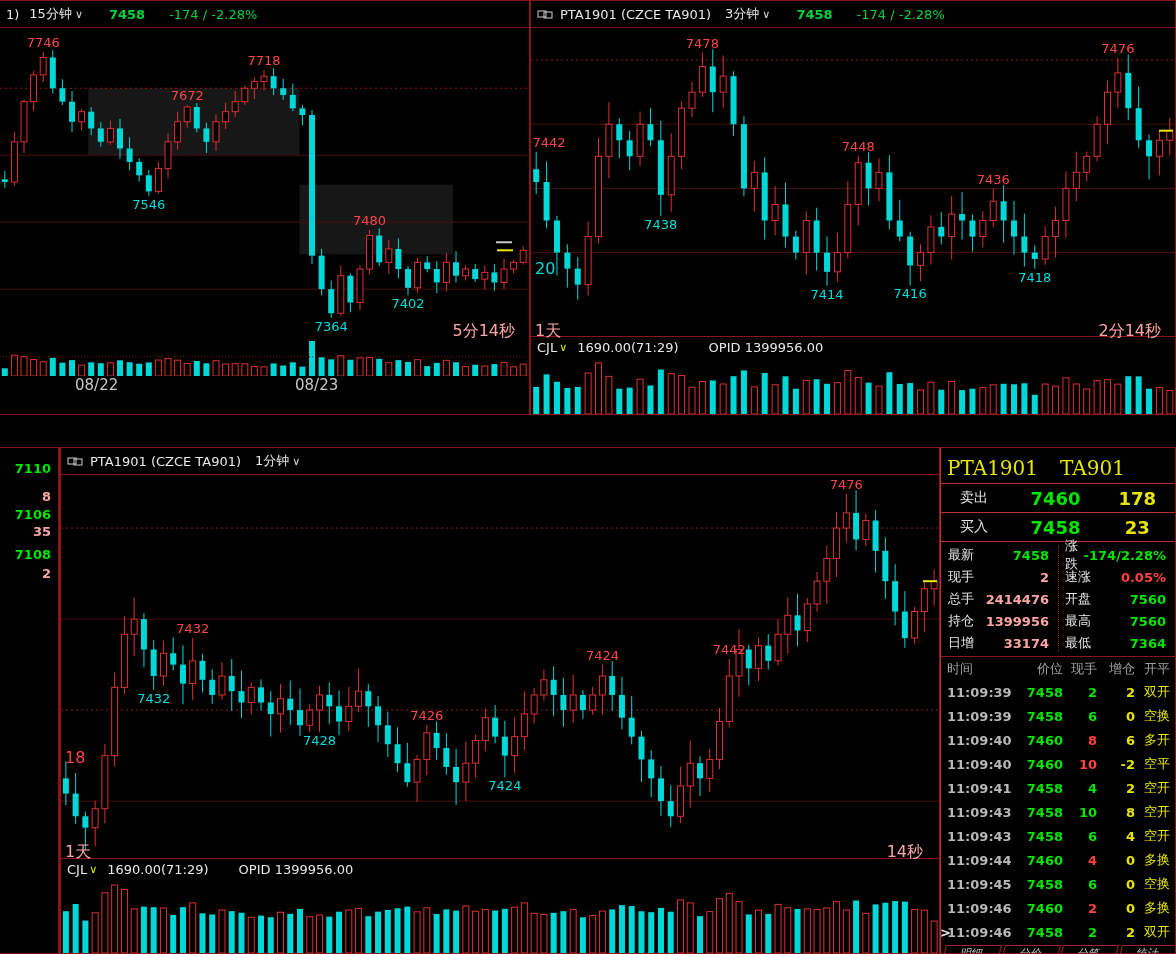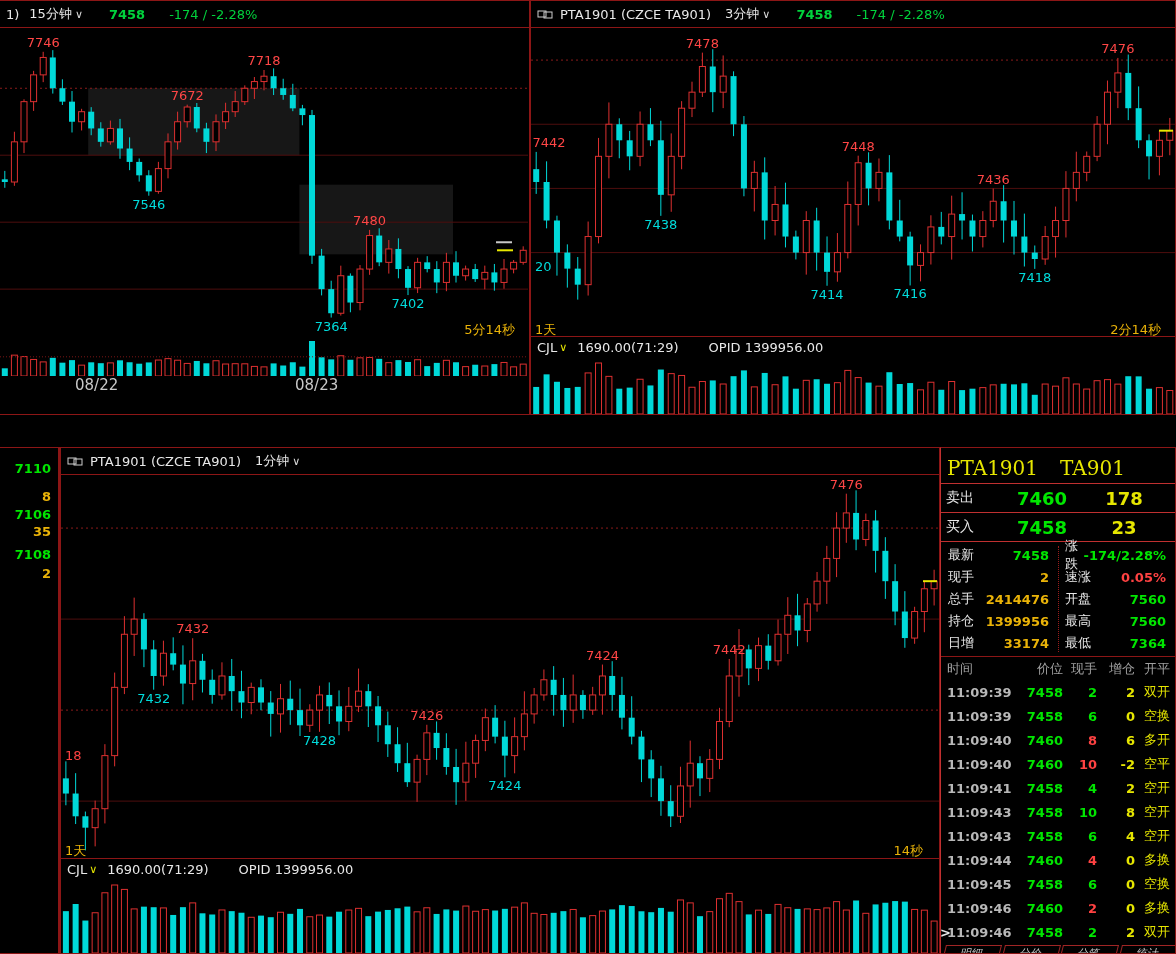--- a/index.html
+++ b/index.html
@@ -1,18 +1,18 @@
 <!DOCTYPE html>
 <html><head>
 <meta charset="utf-8">
 <style>
   html,body{margin:0;padding:0;background:#000;}
   #app{position:relative;width:1176px;height:954px;background:#000;overflow:hidden;
        font-family:"DejaVu Sans",sans-serif;color:#e8e8e8;}
-  .c-g{color:#00e600}.c-y{color:#eab308}.c-r{color:#ff4242}.c-w{color:#e8e8e8}.c-cy{color:#00dcdc}
+  .c-g{color:#00e600}.c-y{color:#fca5a5}.c-r{color:#ff4242}.c-w{color:#e8e8e8}.c-cy{color:#00dcdc}
   
   #menubar{position:absolute;left:0;top:0;width:1176px;height:32px;display:flex;
            justify-content:flex-end;align-items:center;font-size:13px;color:#f0f0f0;}
   .menu-item{margin-right:27px;cursor:default;}
   
   .panel{position:absolute;background:#000;border:1px solid #8c1616;box-sizing:border-box;}
   #panel-tl{left:0;top:32;width:530px;height:415px;border-left:none;}
   #panel-tr{left:530px;top:32;width:646px;height:415px;}
   #panel-bm{left:60px;top:447px;width:880px;height:507px;}
   #panel-sliver{left:0;top:447px;width:60px;height:507px;border-right:2px solid #8c1616;border-left:none;}
@@ -26,30 +26,30 @@
   .q-last{color:#00d23c;margin-right:24px;font-weight:bold;}
   .q-chg{color:#00d23c;}
   svg{display:block;}
   .volhead{height:21px;display:flex;align-items:center;font-size:13px;
            border-top:1px solid #8c1616;padding-left:6px;white-space:nowrap;}
   .volhead .cjl{margin-right:2px;}
   .volhead .yarr{color:#e6e600;font-size:11px;margin-right:10px;}
   .volhead .val{margin-right:30px;}
   .dates{position:relative;height:16px;font-size:15px;color:#c8c8c8;}
   .dates span{position:absolute;top:0;}
-  .overlay{position:absolute;font-size:13px;z-index:5;}
+  .overlay{position:absolute;font-size:16px;z-index:5;}
   
   .sliver-val{position:absolute;right:7px;font-size:13px;font-weight:bold;}
   
   .q-title{height:32px;display:flex;align-items:flex-end;padding:0 0 3px 6px;
            color:#e6e600;font-family:"DejaVu Serif",serif;font-size:20px;
            border-bottom:1px solid #c03030;}
   .q-title .t2{margin-left:22px;}
   .bidask{height:28px;display:flex;align-items:center;border-bottom:1px solid #c03030;font-size:14px;}
-  .bidask .lbl{width:52px;padding-left:5px;color:#e8e8e8;}
+  .bidask .lbl{width:52px;padding-left:19px;color:#e8e8e8;}
   .bidask .px{width:88px;text-align:center;font-size:18px;font-weight:bold;color:#00e600;}
   .bidask .sz{width:76px;text-align:center;font-size:18px;font-weight:bold;color:#e6e600;}
   #q-stats{position:relative;display:grid;grid-template-rows:repeat(5,22px);
            grid-auto-flow:column;grid-template-columns:1fr 1fr;
            padding:2px 0;border-bottom:1px solid #8c1616;}
   #q-stats::after{content:"";position:absolute;left:50%;top:4px;bottom:4px;
            border-left:1px dotted #9a1d1d;}
   .stat{display:flex;justify-content:space-between;align-items:center;
         padding:0 9px 0 7px;font-size:13px;}
   .stat .sv{font-weight:bold;}

